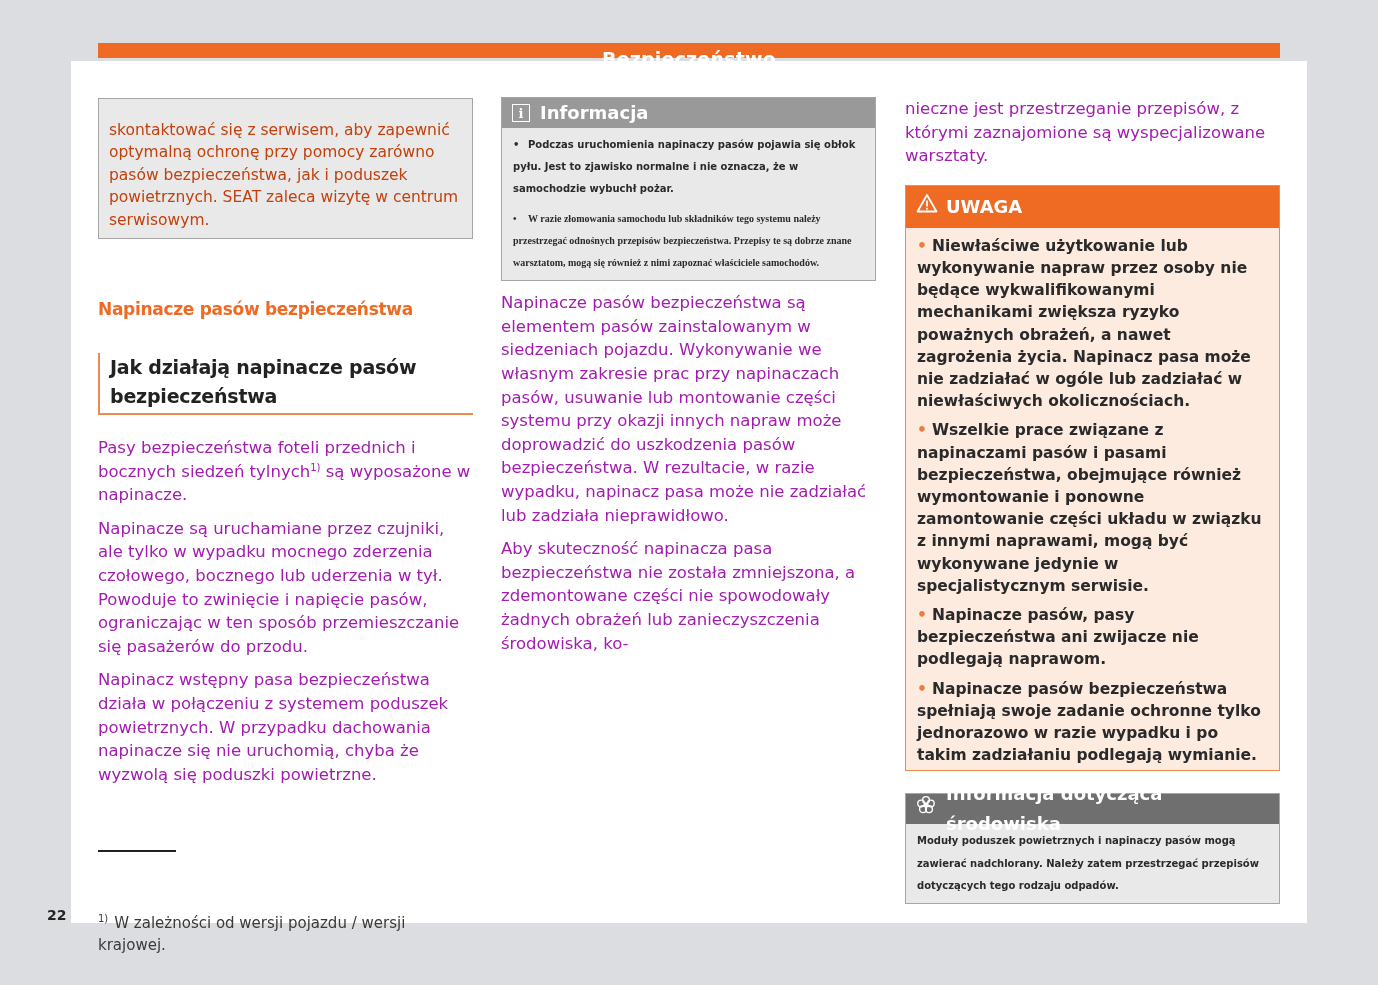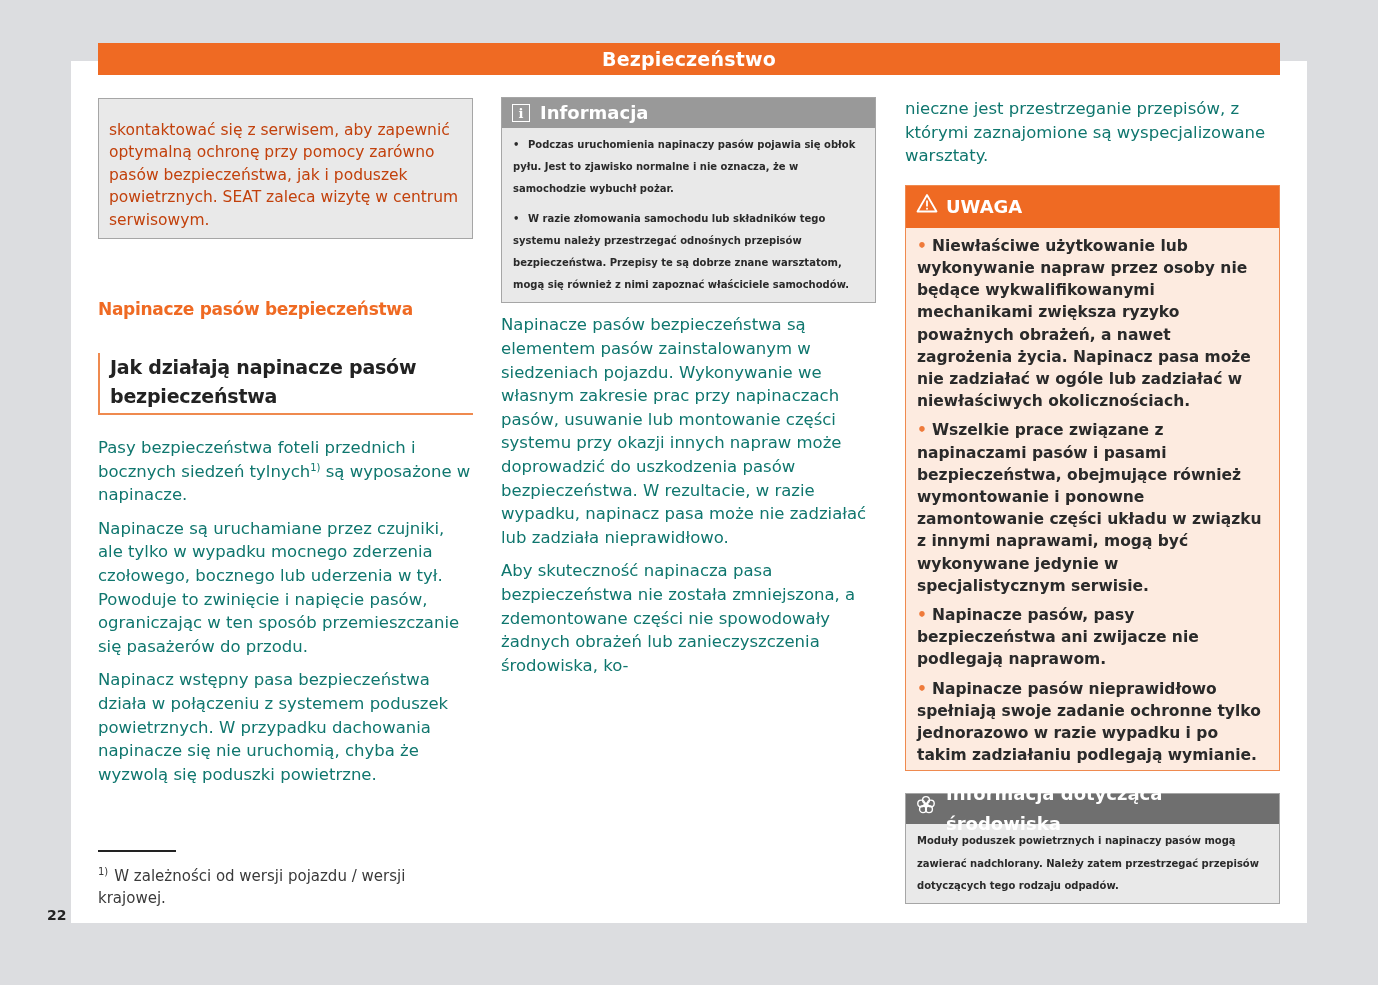--- a/index.html
+++ b/index.html
@@ -1,43 +1,43 @@
 <!DOCTYPE html>
 <html><head>
 <meta charset="utf-8">
 <style>
   * { box-sizing: border-box; margin: 0; padding: 0; }
   html, body { width: 1378px; height: 985px; overflow: hidden; }
   body { background: #dcdde0; font-family: "DejaVu Sans", "Liberation Sans", sans-serif; color: #2b2b2b; position: relative; }
   .page { position: absolute; left: 71px; top: 61px; width: 1236px; height: 862px; background: #ffffff; }
-  .header-band { position: absolute; left: 98px; top: 43px; width: 1182px; height: 32px; background: #ef6a23; color: #fff; text-align: center; font-size: 19px; font-weight: bold; line-height: 32px; letter-spacing: 0.2px; }
+  .header-band { position: absolute; left: 98px; top: 43px; width: 1182px; height: 15px; background: #ef6a23; color: #fff; text-align: center; font-size: 19px; font-weight: bold; line-height: 32px; letter-spacing: 0.2px; }
   .col { position: absolute; top: 97px; }
   .col1 { left: 98px; width: 375px; }
   .col2 { left: 501px; width: 375px; }
   .col3 { left: 905px; width: 375px; }
 
   .gray-box { background: #e9e9e9; border: 1px solid #a6a6a6; padding: 20px 10px 7px 10px; font-size: 15.5px; font-weight: normal; line-height: 22.4px; color: #c2410c; }
   .gray-box.top { margin-top: 1px; }
 
   .chapter-title { color: #ef6a23; font-size: 17px; font-weight: bold; line-height: 36px; margin-top: 52px; letter-spacing: -0.3px; }
   .section-title { border-left: 2px solid #ef8a4f; border-bottom: 2px solid #ef8a4f; padding: 0 6px 2px 10px; font-size: 19px; font-weight: bold; line-height: 29px; color: #222; margin-top: 26px; letter-spacing: -0.2px; }
-  .body-text { font-size: 16.5px; line-height: 23.6px; color: #0f766e; margin-top: 10px; }
+  .body-text { font-size: 16.5px; line-height: 23.6px; color: #a21caf; margin-top: 10px; }
   .body-text + .body-text { margin-top: 10px; }
   .col1 .section-title + .body-text { margin-top: 21px; }
   sup { font-size: 10px; line-height: 0; vertical-align: super; }
 
   .footnote-rule { position: absolute; left: 98px; top: 850px; width: 78px; height: 1.5px; background: #222; }
-  .footnote { position: absolute; left: 98px; top: 865px; width: 370px; font-size: 15px; line-height: 22px; color: #3a3a3a; }
+  .footnote { position: absolute; left: 98px; top: 912px; width: 370px; font-size: 15px; line-height: 22px; color: #3a3a3a; }
   .footnote sup { font-size: 10px; margin-right: 6px; }
   .page-num { position: absolute; left: 47px; top: 907px; font-size: 14px; font-weight: bold; color: #222; }
 
   .notice { border: 1px solid #a6a6a6; background: #e9e9e9; }
   .notice-head { background: #999999; color: #fff; font-weight: bold; font-size: 18px; height: 30px; line-height: 30px; padding-left: 10px; display: flex; align-items: center; gap: 10px; }
   .notice-body { padding: 6px 10px 6px 11px; font-size: 10px; font-weight: bold; line-height: 22.2px; color: #2a2a2a; }
-  .notice-body p + p { margin-top: 7px; }
+  .notice-body p + p { margin-top: 7px; font-family: Liberation Serif, serif; }
   .bullet { display: inline-block; width: 15px; }
   .info-icon { width: 18px; height: 18px; border: 1.5px solid #fff; display: inline-flex; align-items: center; justify-content: center; font-family: "DejaVu Serif", serif; font-size: 13px; font-weight: bold; line-height: 1; }
 
   .warn { border: 1.5px solid #ef8a4f; background: #fdebe0; margin-top: 17px; }
   .warn-head { background: #ef6a23; color: #fff; font-weight: bold; font-size: 18px; height: 42px; line-height: 30px; padding-left: 10px; display: flex; align-items: center; gap: 8px; }
   .warn-body { padding: 7px 10px 4px 11px; font-size: 15.5px; font-weight: bold; line-height: 22.2px; color: #2a2a2a; }
   .warn-body p + p { margin-top: 7px; }
   .warn-body .dot { color: #ef7a3a; display: inline-block; width: 15px; }
 
   .env { margin-top: 22px; }
@@ -91,21 +91,21 @@
             <rect x="10.1" y="7.5" width="1.8" height="6" fill="#fff"></rect>
             <rect x="10.1" y="14.8" width="1.8" height="1.8" fill="#fff"></rect>
           </svg>
       </span>
       <span>UWAGA</span>
     </div>
     <div class="warn-body">
       <p><span class="dot">•</span><span>Niewłaściwe użytkowanie lub wykonywanie napraw przez osoby nie będące wykwalifikowanymi mechanikami zwiększa ryzyko poważnych obrażeń, a nawet zagrożenia życia. Napinacz pasa może nie zadziałać w ogóle lub zadziałać w niewłaściwych okolicznościach.</span></p>
       <p><span class="dot">•</span><span>Wszelkie prace związane z napinaczami pasów i pasami bezpieczeństwa, obejmujące również wymontowanie i ponowne zamontowanie części układu w związku z innymi naprawami, mogą być wykonywane jedynie w specjalistycznym serwisie.</span></p>
       <p><span class="dot">•</span><span>Napinacze pasów, pasy bezpieczeństwa ani zwijacze nie podlegają naprawom.</span></p>
-      <p><span class="dot">•</span><span>Napinacze pasów nieprawidłowo spełniają swoje zadanie ochronne tylko jednorazowo w razie wypadku i po takim zadziałaniu podlegają wymianie.</span></p>
+      <p><span class="dot">•</span><span>Napinacze pasów bezpieczeństwa spełniają swoje zadanie ochronne tylko jednorazowo w razie wypadku i po takim zadziałaniu podlegają wymianie.</span></p>
     </div>
   </div>
   <div class="notice env">
     <div class="notice-head">
       <span>
         <svg width="20" height="20" viewBox="0 0 20 20">
             <g fill="none" stroke="#fff" stroke-width="1.4">
               <circle cx="10" cy="5" r="3.4"></circle>
               <circle cx="14.8" cy="8.5" r="3.4"></circle>
               <circle cx="13" cy="14.2" r="3.4"></circle>

